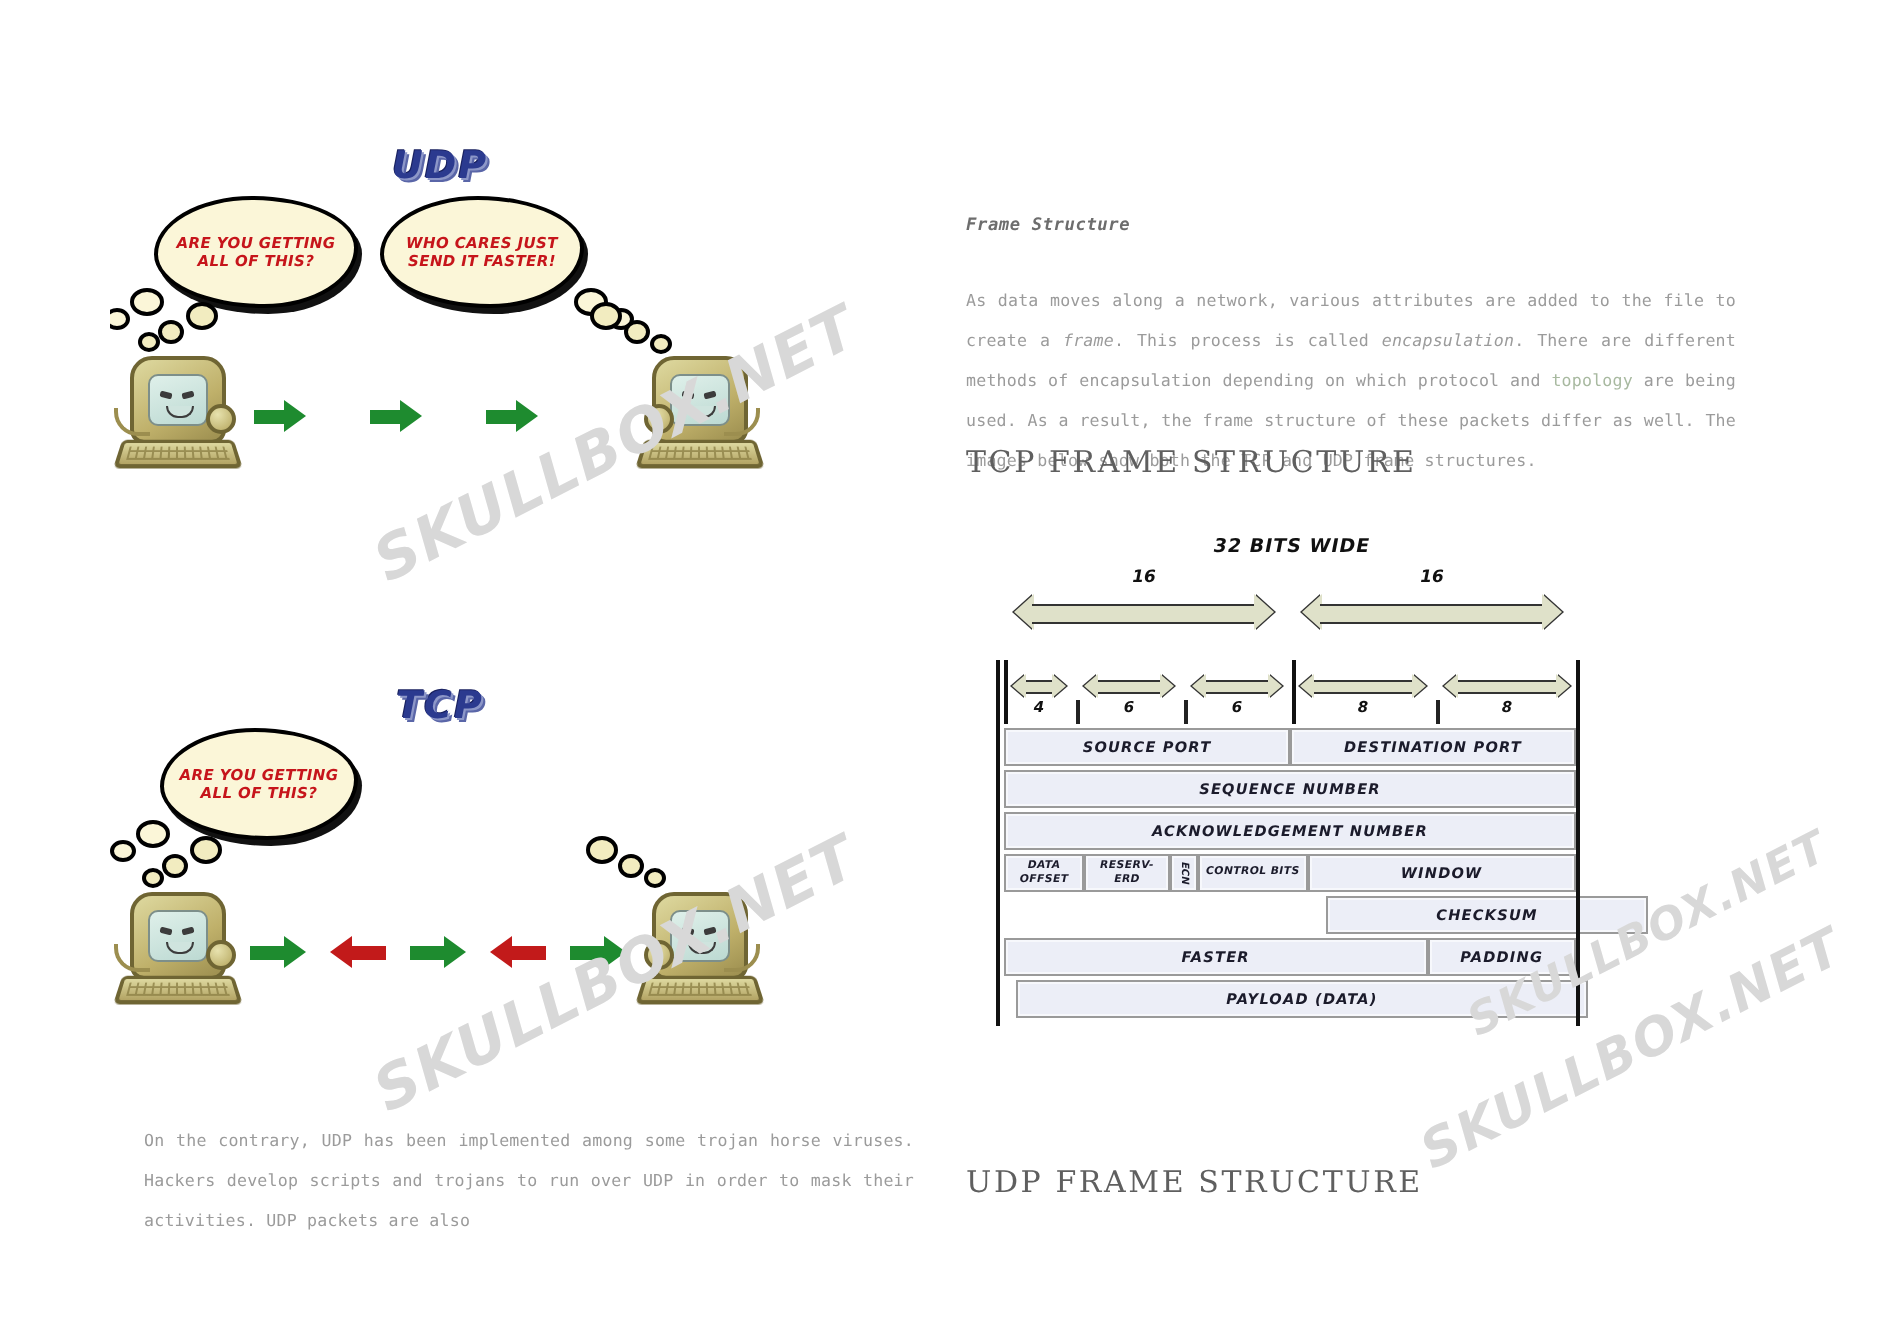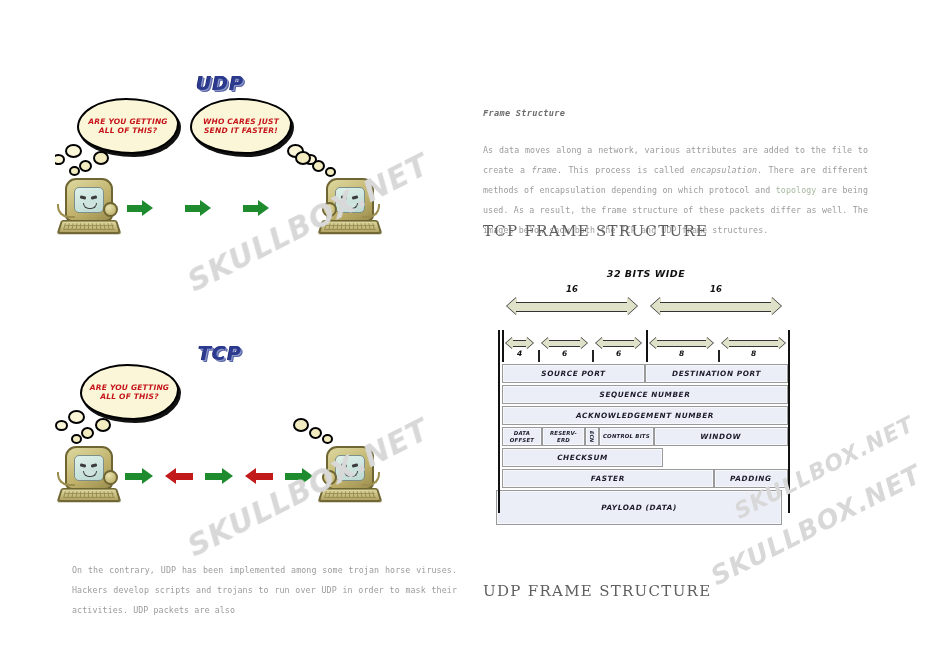--- a/index.html
+++ b/index.html
@@ -165,21 +165,21 @@
   .darrow.small{height:14px;}
   .darrow.small .bar{left:7px;right:7px;top:4px;height:5px;}
   .darrow.small .tipL,.darrow.small .tipR{top:0.5px;border-top-width:6.5px;border-bottom-width:6.5px;}
   .darrow.small .tipL{border-right-width:7px;}
   .darrow.small .tipR{border-left-width:7px;}
   .darrow.small .num{top:13px;font-size:7.5px;}
 
   .tickline{position:absolute;width:1.6px;background:#222;}
   .edgeline{position:absolute;width:2.4px;background:#111;}
 
-  .frow{position:absolute;display:flex;}
+  .frow{position:absolute;display:flex;justify-content:flex-end;}
   .fcell{
     background:#eceef7;
     border:1.3px solid #9a9a9a;
     box-shadow:inset 0 0 0 1px #f7f8fc;
     display:flex;align-items:center;justify-content:center;
     font-family:"DejaVu Sans", sans-serif;
     font-weight:bold;font-style:italic;
     font-size:7.3px;color:#1b1b2b;
     letter-spacing:0.6px;
     text-align:center;
@@ -415,21 +415,21 @@
             <div class="fcell tiny" style="flex: 0 0 19%;">CONTROL BITS</div>
             <div class="fcell" style="flex: 0 0 47%;">WINDOW</div>
           </div>
           <div class="frow" style="left: 6px; top: 180px; width: 322px; height: 19px;">
             <div class="fcell" style="flex: 0 0 50%;">CHECKSUM</div>
           </div>
           <div class="frow" style="left: 6px; top: 201px; width: 286px; height: 19px;">
             <div class="fcell" style="flex: 0 0 74%;">FASTER</div>
             <div class="fcell" style="flex: 0 0 26%;">PADDING</div>
           </div>
-          <div class="frow" style="left: 0; top: 222px; width: 286px; height: 35px;">
+          <div class="frow" style="left: 12px; top: 222px; width: 286px; height: 19px;">
             <div class="fcell" style="flex: 0 0 100%;">PAYLOAD (DATA)</div>
           </div>
           <div class="edgeline" style="left: 2px; top: 62px; height: 183px;"></div>
           <div class="edgeline" style="left: 292px; top: 62px; height: 183px;"></div>
         </div>
     </div>
 
     <div class="h2" id="udp-head">UDP FRAME STRUCTURE</div>
   </div>
 

